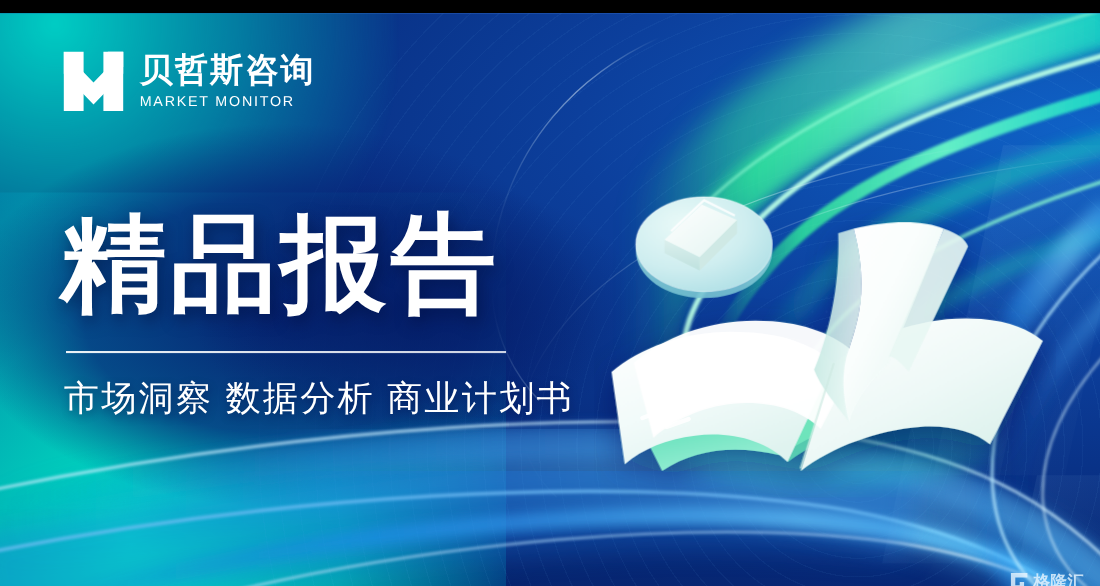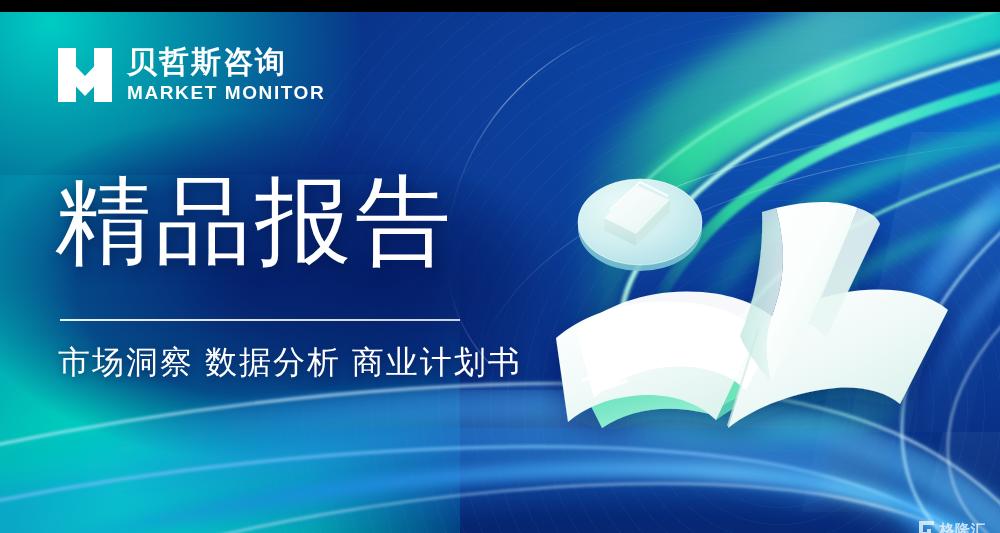--- a/index.html
+++ b/index.html
@@ -108,36 +108,36 @@
   .logo-cn {
     color: #ffffff;
     font-size: 30px;
     font-weight: 700;
     letter-spacing: 2px;
     line-height: 1.12;
     white-space: nowrap;
   }
   .logo-en {
     color: #ffffff;
-    font-size: 19px;
-    font-weight: 700;
+    font-size: 13px;
+    font-weight: 400;
     letter-spacing: 1.6px;
     line-height: 1.25;
     margin-top: 2px;
     white-space: nowrap;
   }
 
   
   .headline {
     position: absolute;
     left: 55px;
-    top: 159px;
+    top: 179px;
     color: #ffffff;
     font-size: 96px;
-    font-weight: 400;
+    font-weight: 700;
     letter-spacing: 4px;
     line-height: 1.05;
     white-space: nowrap;
     text-shadow: 3px 5px 14px rgba(2,14,60,0.55);
   }
 
   .divider {
     position: absolute;
     left: 60px;
     top: 307px;

